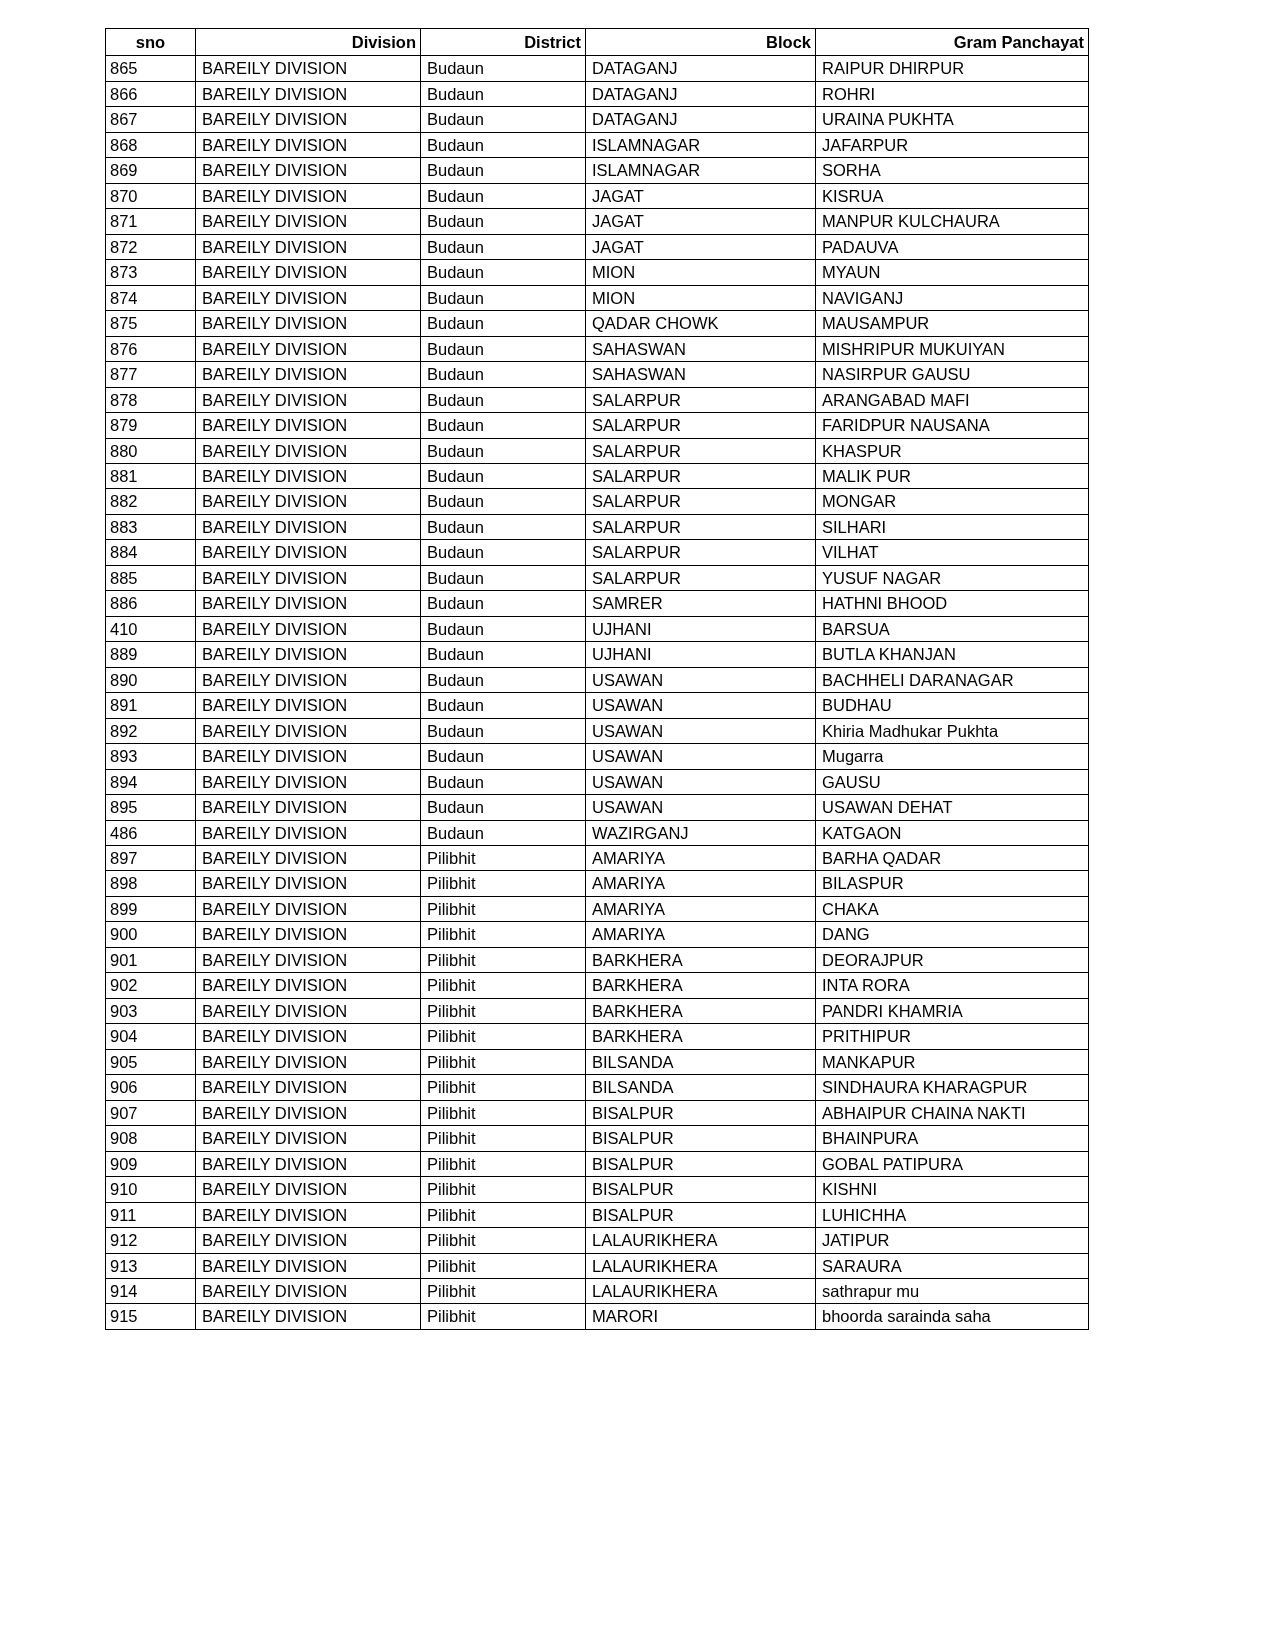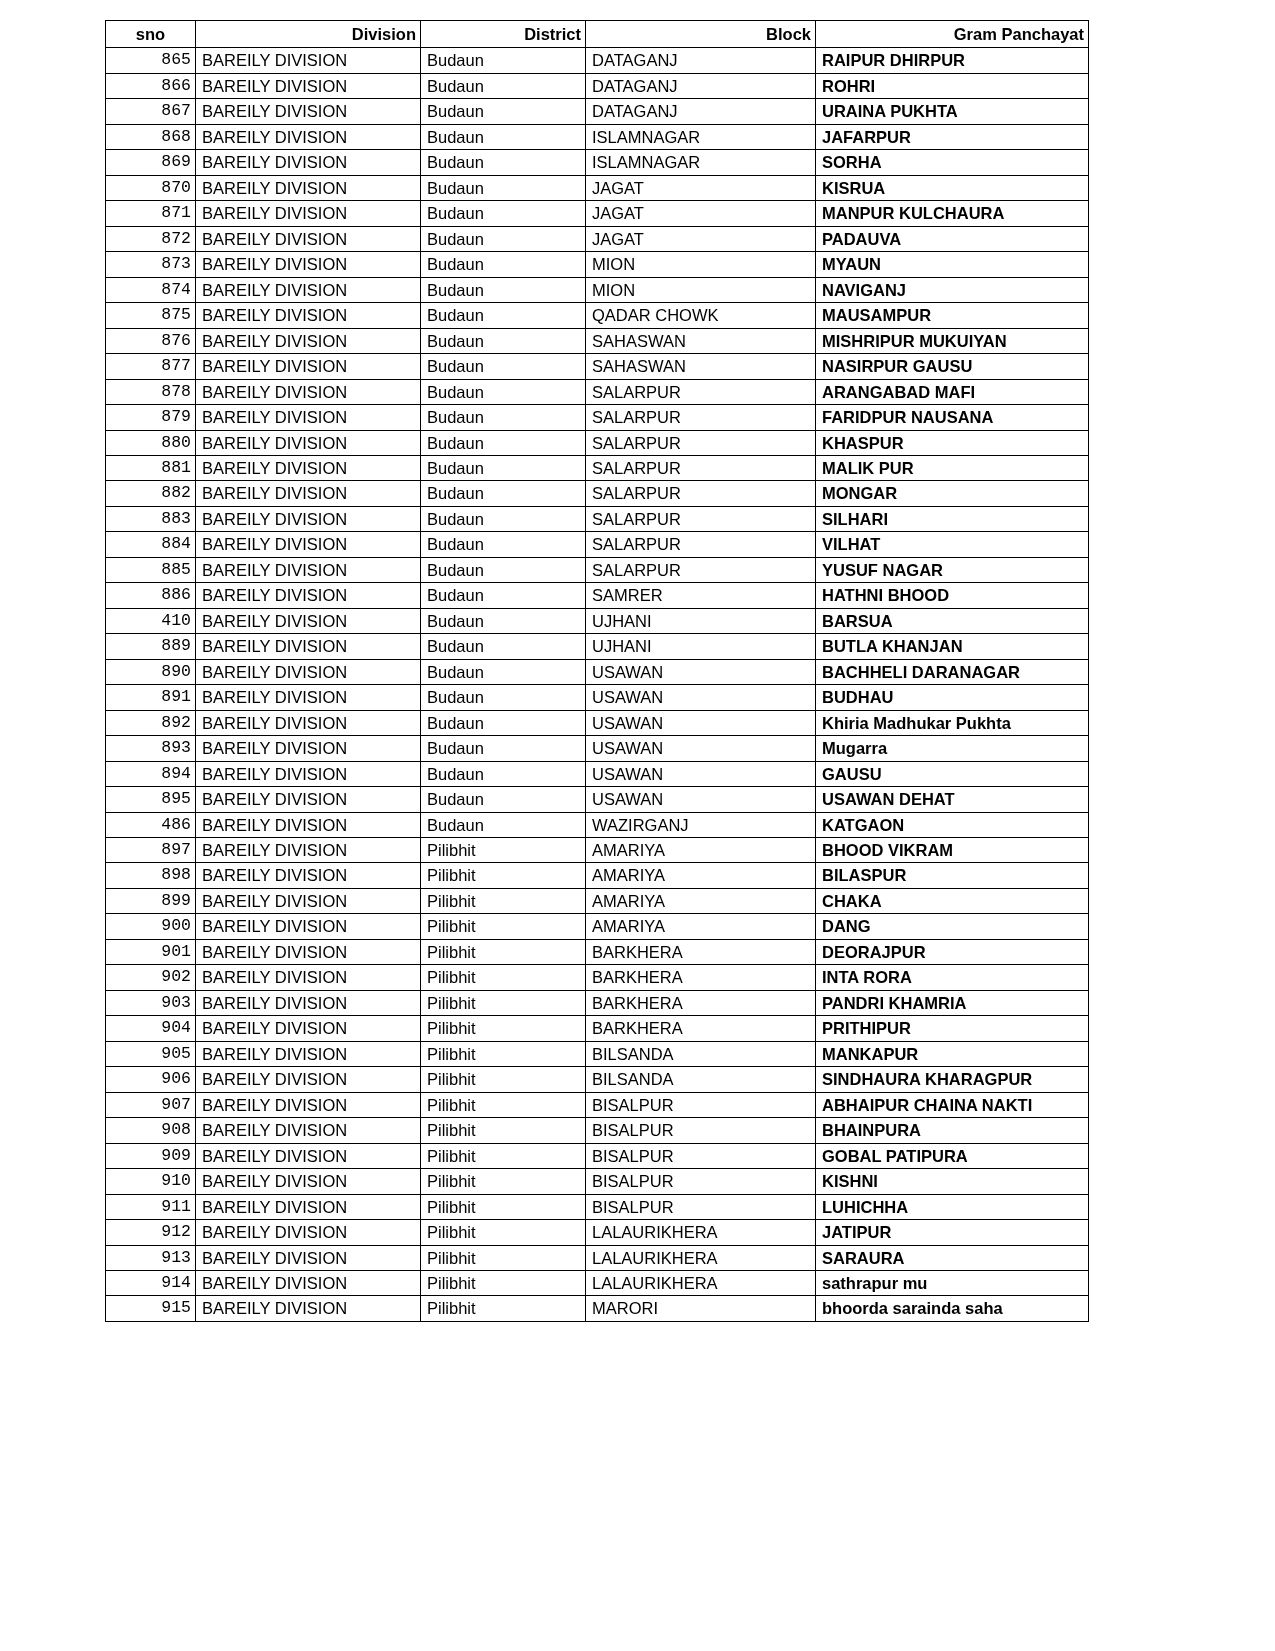--- a/index.html
+++ b/index.html
@@ -13,21 +13,21 @@
     height: 1651px;
     font-family: "Liberation Sans", sans-serif;
     color: #000000;
     overflow: hidden;
   }
   .page {
     position: relative;
     width: 1275px;
     height: 1651px;
     box-sizing: border-box;
-    padding: 20px 0 0 0;
+    padding: 28px 0 0 0;
   }
   .table-wrap {
     margin-left: 105px;
     width: 983px;
   }
   table.gp-table {
     border-collapse: collapse;
     table-layout: fixed;
     width: 983px;
     font-size: 16.5px;
@@ -53,27 +53,25 @@
     font-weight: bold;
     text-align: right;
     padding-top: 4px;
     padding-bottom: 4px;
   }
   table.gp-table thead th.sno-head {
     text-align: center;
     padding-left: 4px;
   }
   table.gp-table tbody td.sno-cell {
-    text-align: right;
+    text-align: left;
     padding-left: 4px;
-    font-family: Liberation Mono, monospace;
   }
   table.gp-table tbody td.gp-cell {
     overflow: visible;
-    font-weight: bold;
   }
 </style>
 </head>
 <body>
 
 <div class="page">
   <div class="table-wrap">
     <table class="gp-table">
       <colgroup>
         <col class="c-sno">
@@ -307,21 +305,21 @@
             <td>BAREILY DIVISION</td>
             <td>Budaun</td>
             <td>WAZIRGANJ</td>
             <td class="gp-cell">KATGAON</td>
           </tr>
           <tr>
             <td class="sno-cell">897</td>
             <td>BAREILY DIVISION</td>
             <td>Pilibhit</td>
             <td>AMARIYA</td>
-            <td class="gp-cell">BHOOD VIKRAM</td>
+            <td class="gp-cell">BARHA QADAR</td>
           </tr>
           <tr>
             <td class="sno-cell">898</td>
             <td>BAREILY DIVISION</td>
             <td>Pilibhit</td>
             <td>AMARIYA</td>
             <td class="gp-cell">BILASPUR</td>
           </tr>
           <tr>
             <td class="sno-cell">899</td>

